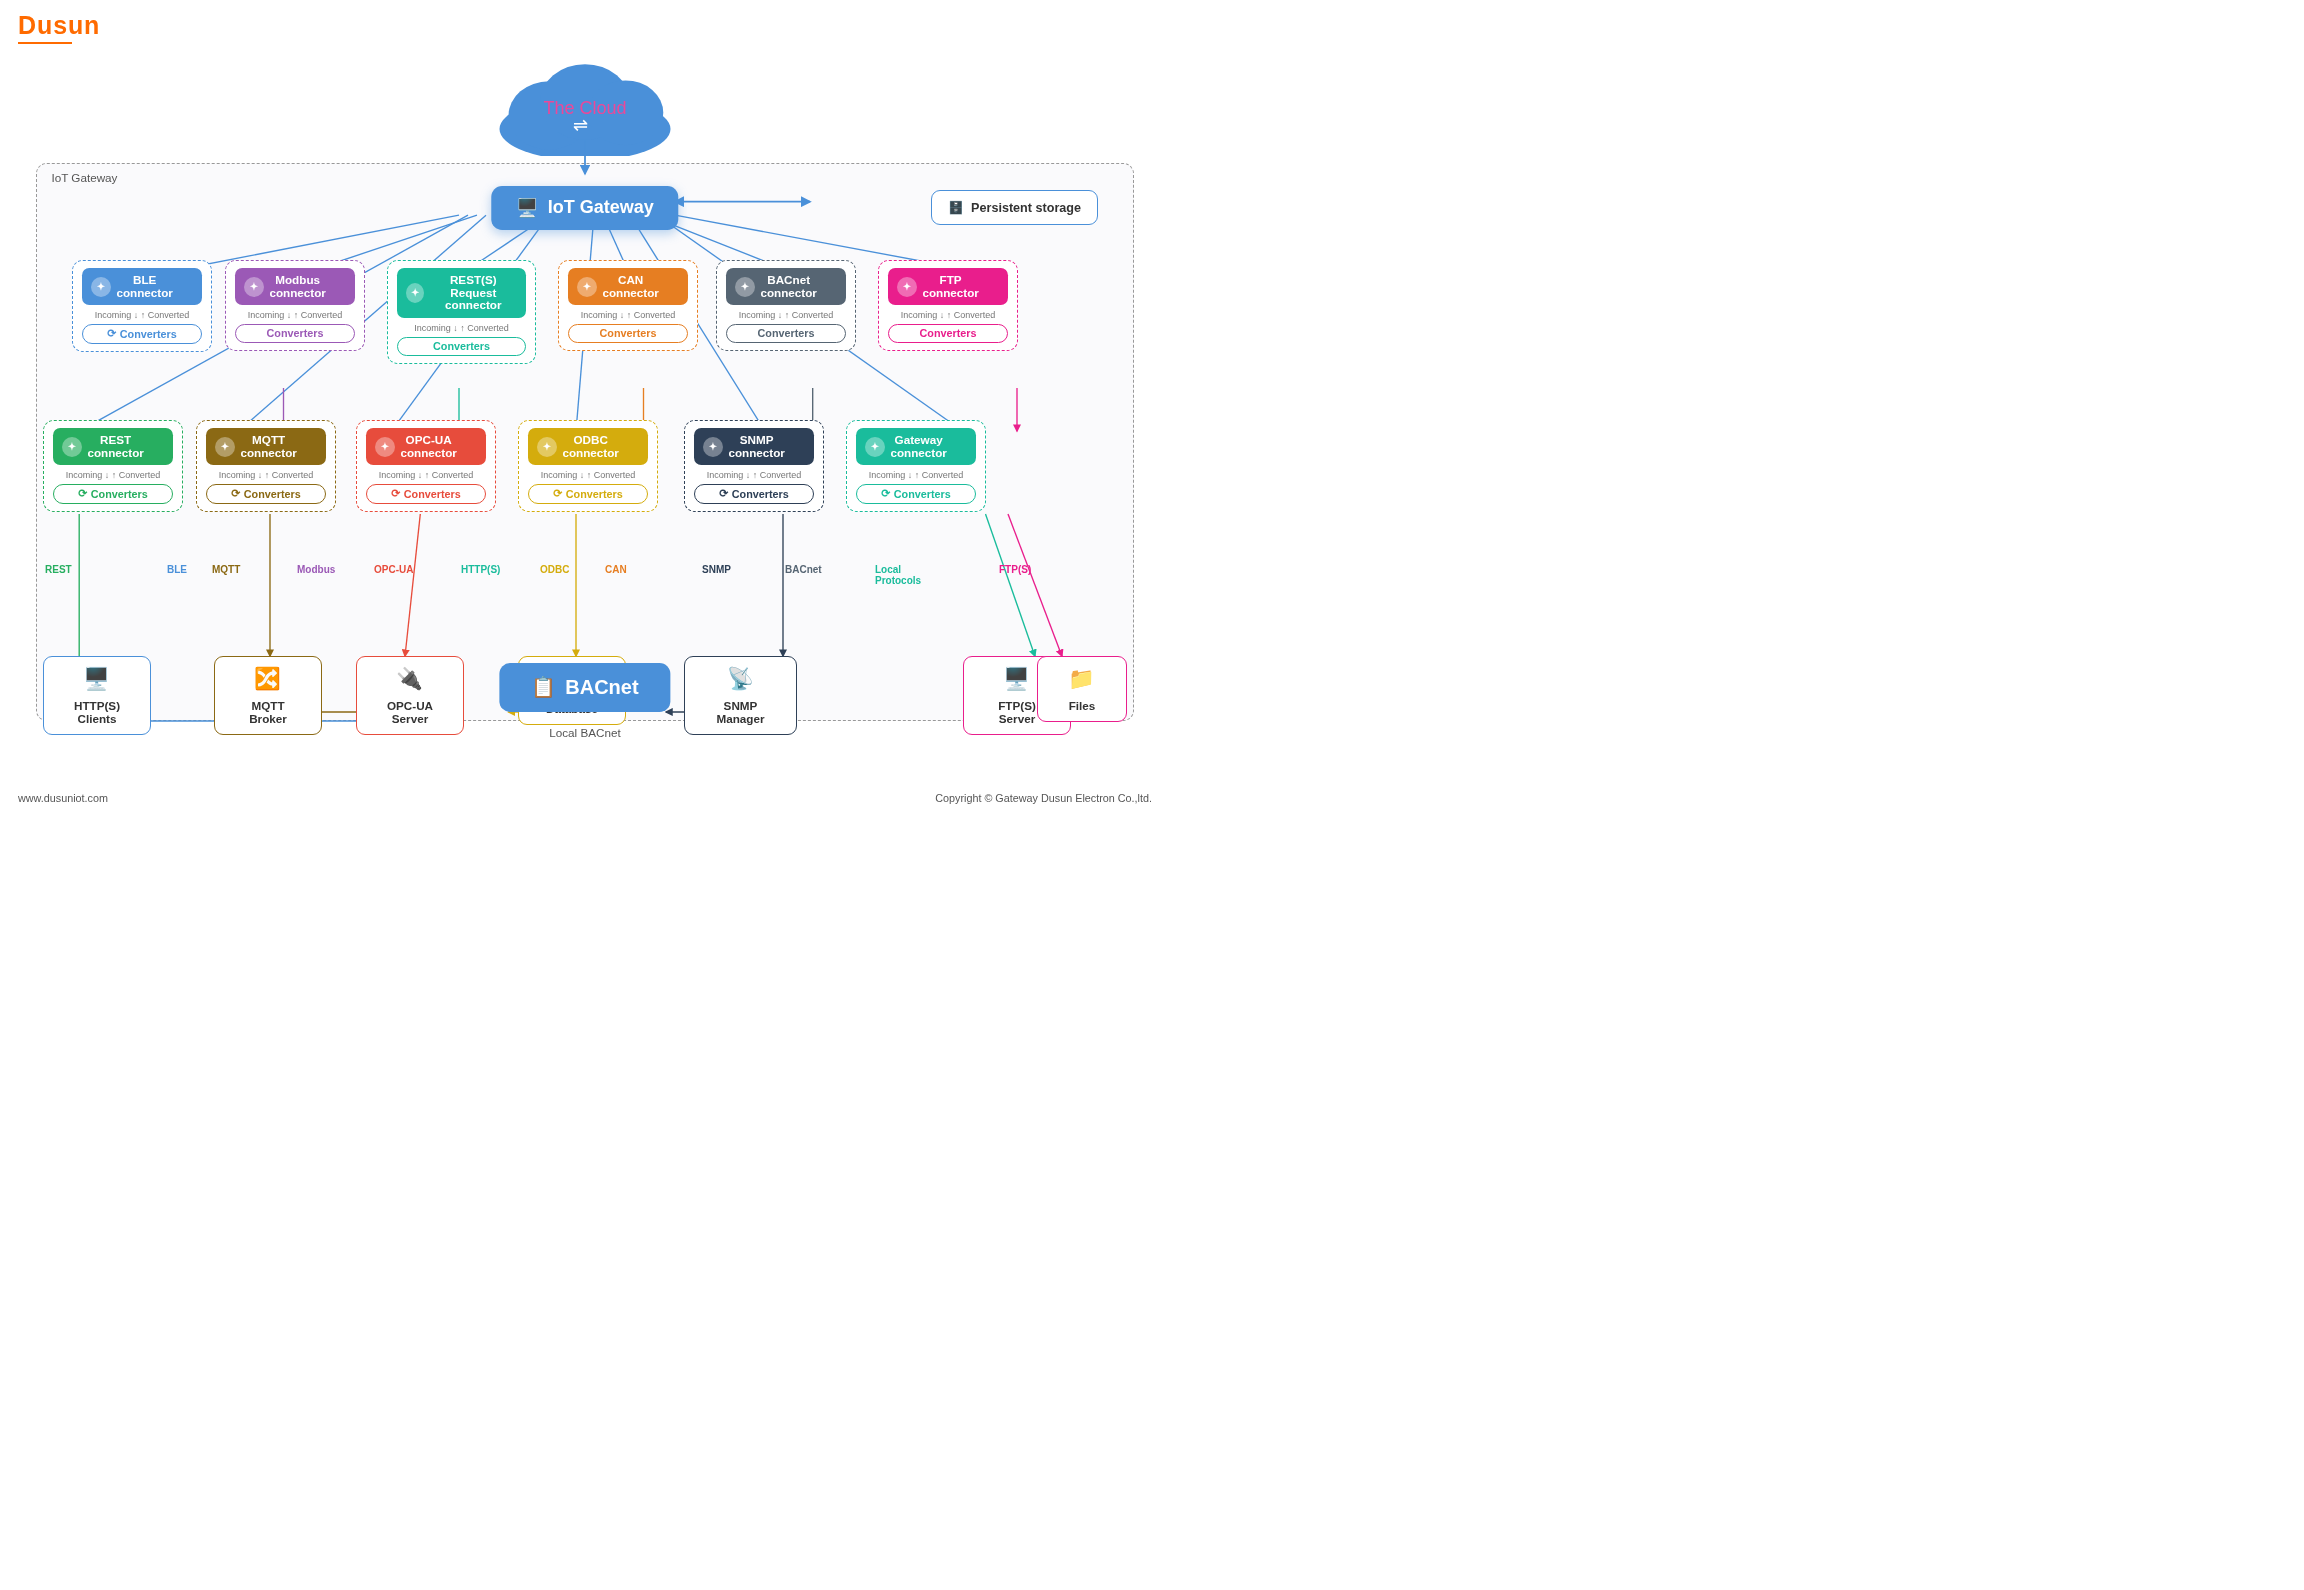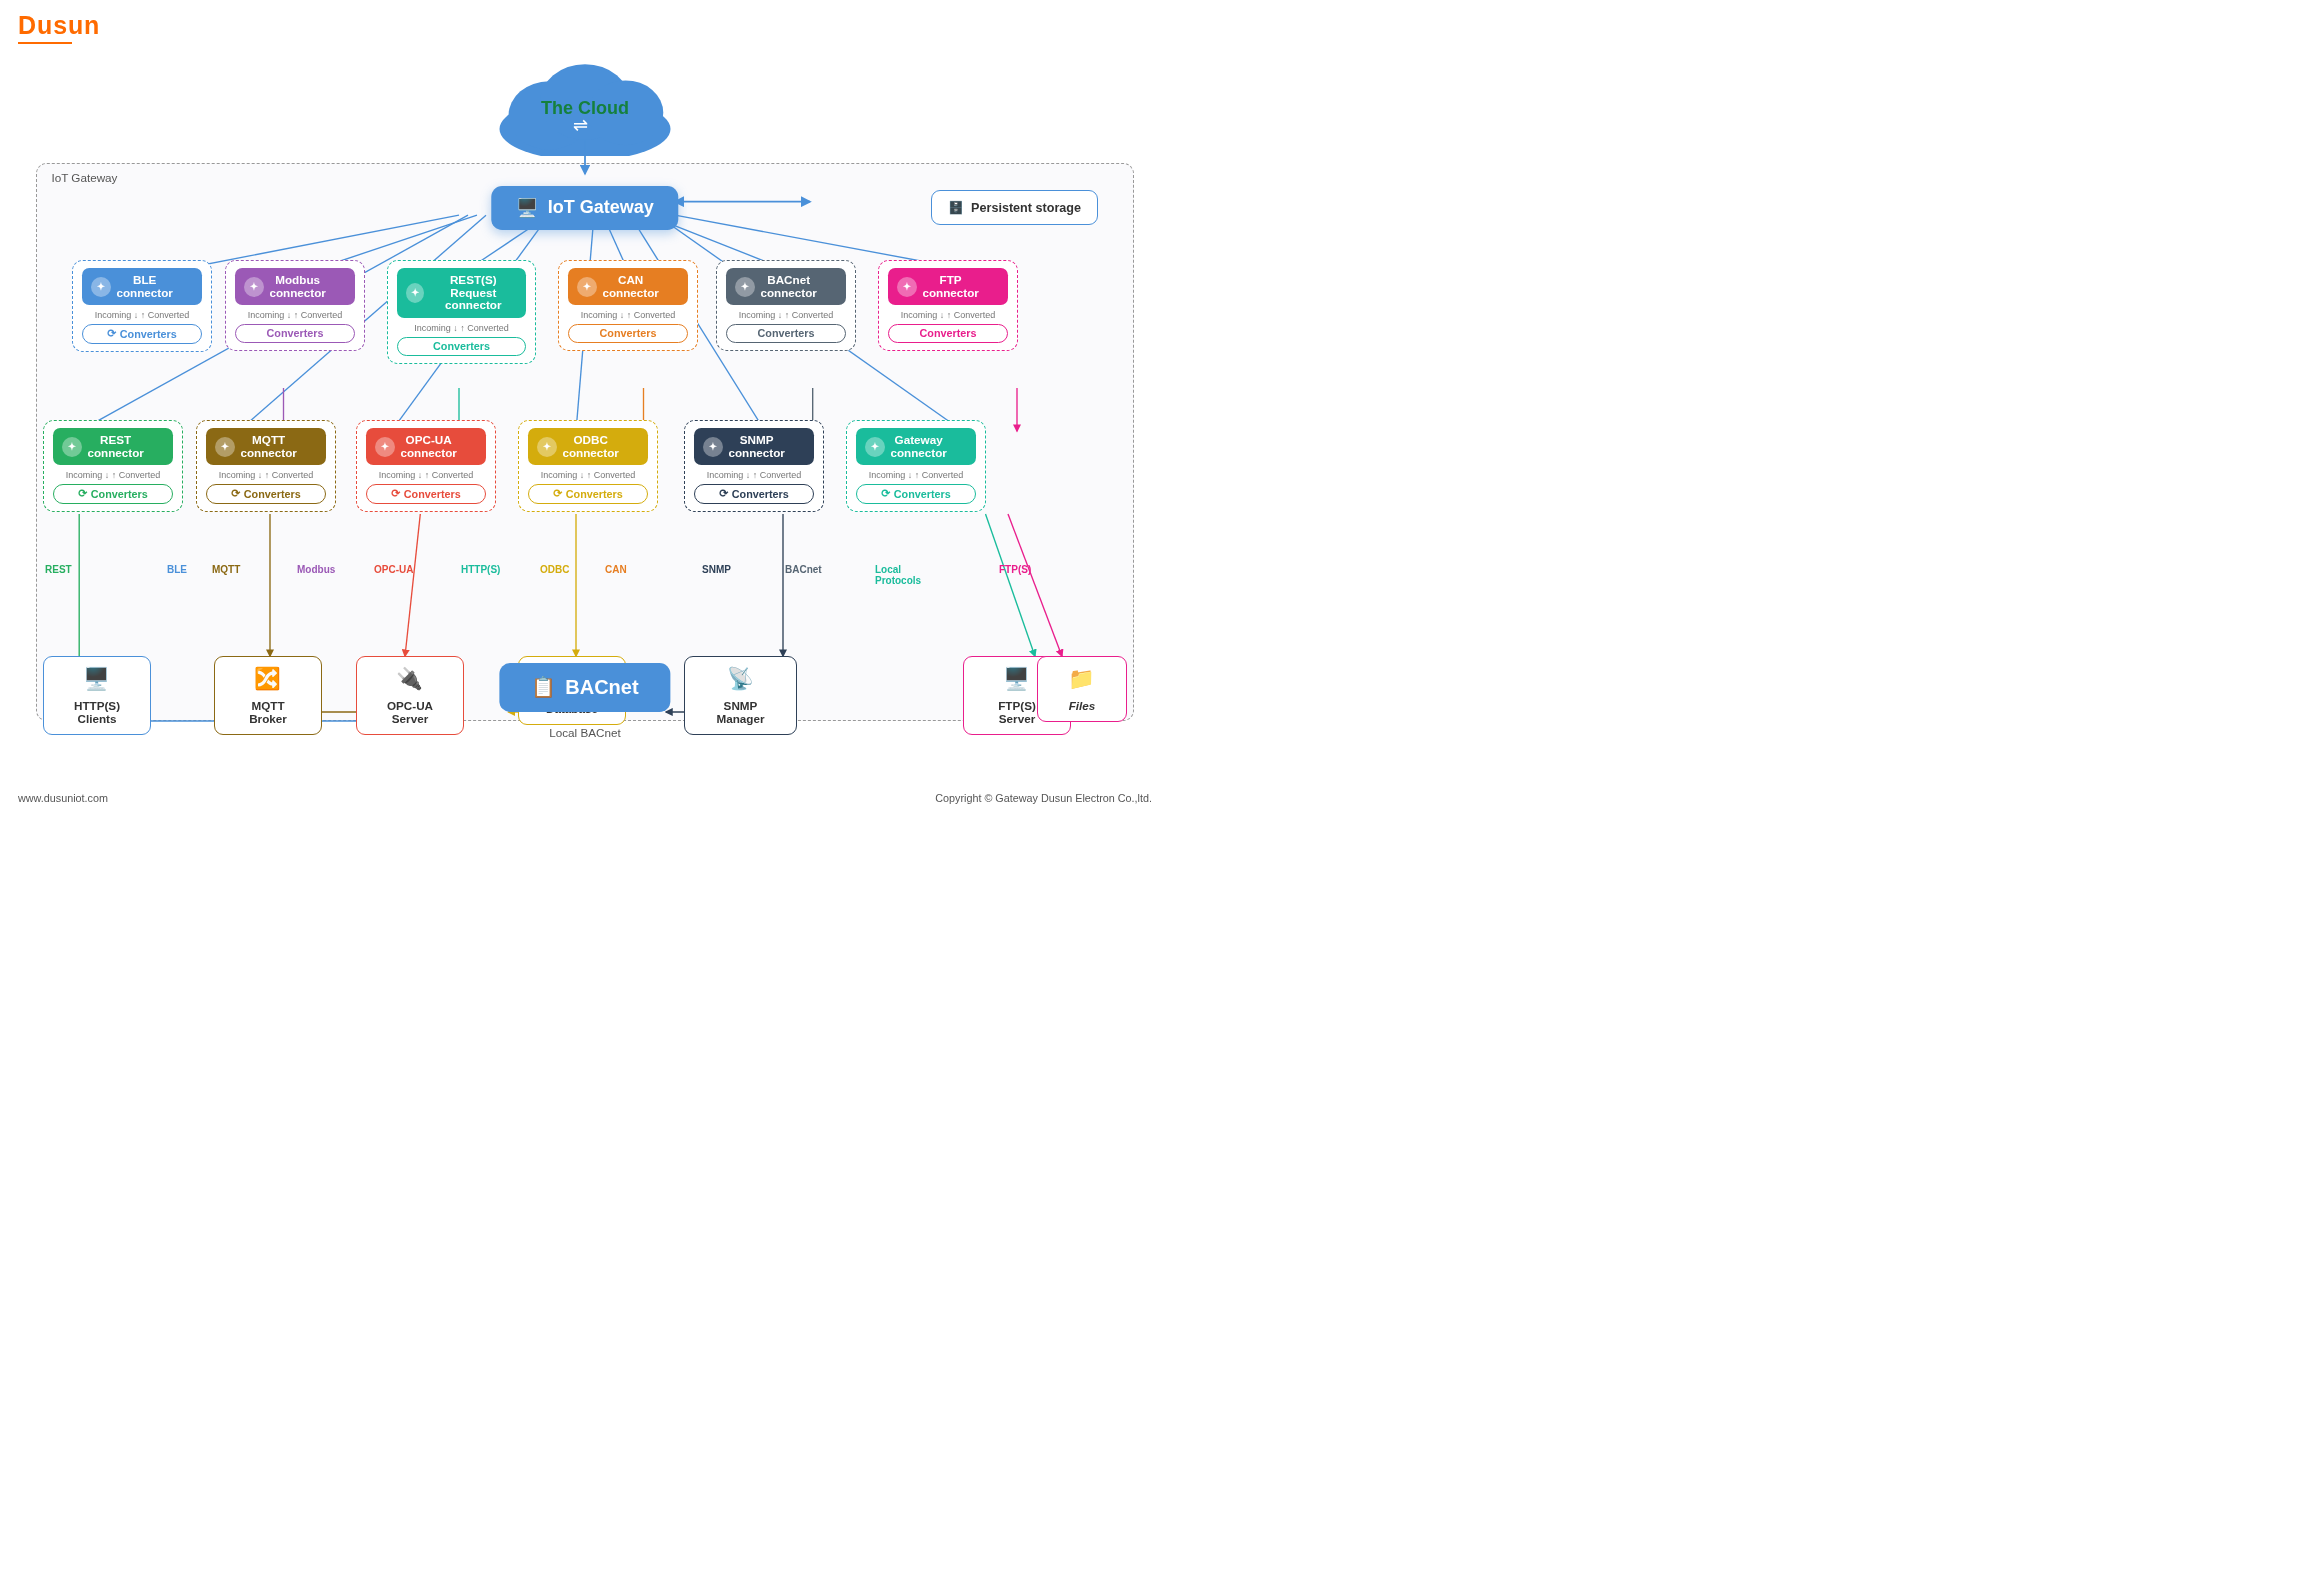--- a/index.html
+++ b/index.html
@@ -404,21 +404,21 @@
     <div style="position:relative; display:inline-block;">
       
       <svg width="198" height="99" viewBox="0 0 220 110">
         <ellipse cx="110" cy="80" rx="95" ry="35" fill="#4A90D9"></ellipse>
         <ellipse cx="70" cy="65" rx="45" ry="38" fill="#4A90D9"></ellipse>
         <ellipse cx="110" cy="50" rx="50" ry="42" fill="#4A90D9"></ellipse>
         <ellipse cx="155" cy="62" rx="42" ry="36" fill="#4A90D9"></ellipse>
 
         <text x="105" y="82" text-anchor="middle" fill="white" font-size="20">⇌</text>
       </svg>
-      <div style="position:absolute; top:41px; left:50%; transform:translateX(-50%); color:#15803d; font-size:18px; font-weight:bold; white-space:nowrap;">The Cloud</div>
+      <div style="position:absolute; top:41px; left:50%; transform:translateX(-50%); color:#ec4899; font-size:18px; font-weight:normal; white-space:nowrap;">The Cloud</div>
     </div>
   </div>
 
   <div class="gateway-outer">
     <span class="gateway-label">IoT Gateway</span>
   </div>
 
   <div class="iot-gateway-box" style="left:50%; top:131px; transform:translateX(-50%);">
     <span>🖥️</span>
     <span>IoT Gateway</span>
@@ -643,21 +643,21 @@
     <div style="color:#333;">SNMP<br>Manager</div>
   </div>
 
   <div class="bottom-node" style="left:945px; top:601px; border:1.8px solid #E91E8C; flex-direction:column; width:108px;">
     <div style="font-size:21.6px; color:#E91E8C;">🖥️</div>
     <div style="color:#333;">FTP(S)<br>Server</div>
   </div>
 
   <div class="bottom-node" style="right:25px; top:601px; border:1.8px solid #E91E8C; flex-direction:column; width:90px;">
     <div style="font-size:21.6px; color:#E91E8C;">📁</div>
-    <div style="color:#333;font-style:italic;">Files</div>
+    <div style="color:#333;">Files</div>
   </div>
 
   <div class="devices-box">
     <span>📋</span>
     <span>BACnet</span>
   </div>
 
   <div class="local-network-label">Local BACnet</div>
 
 </div>

